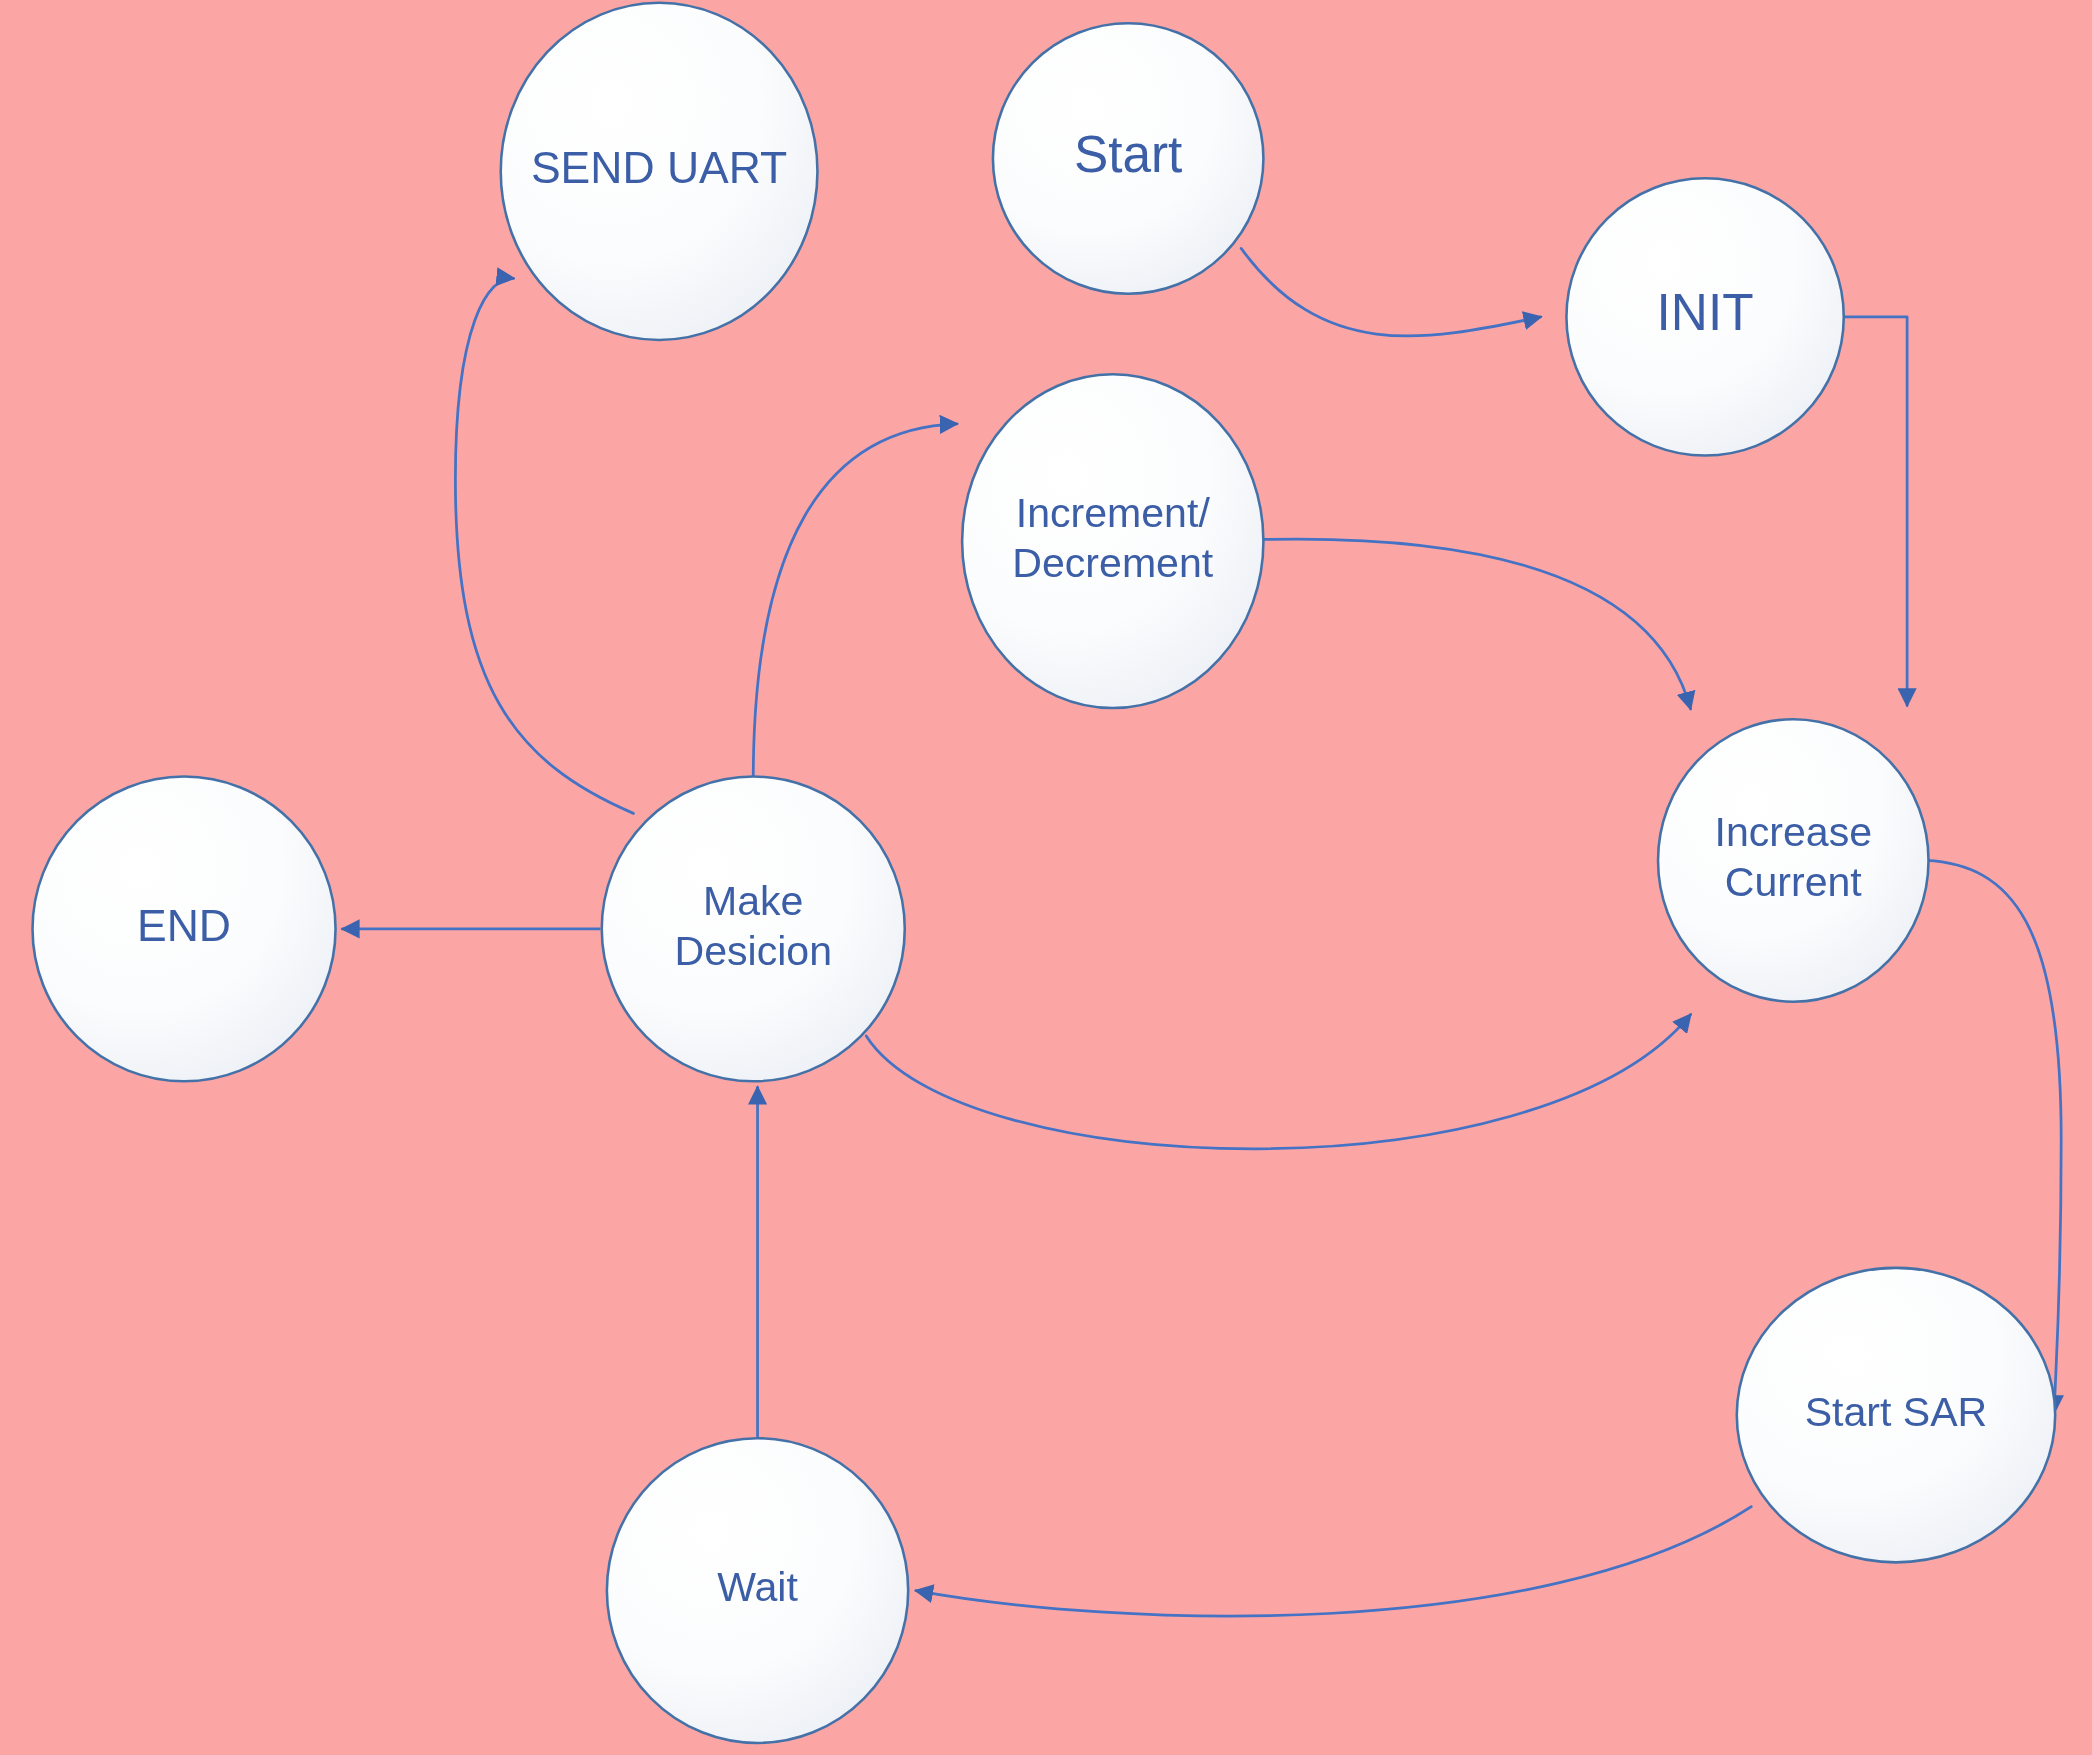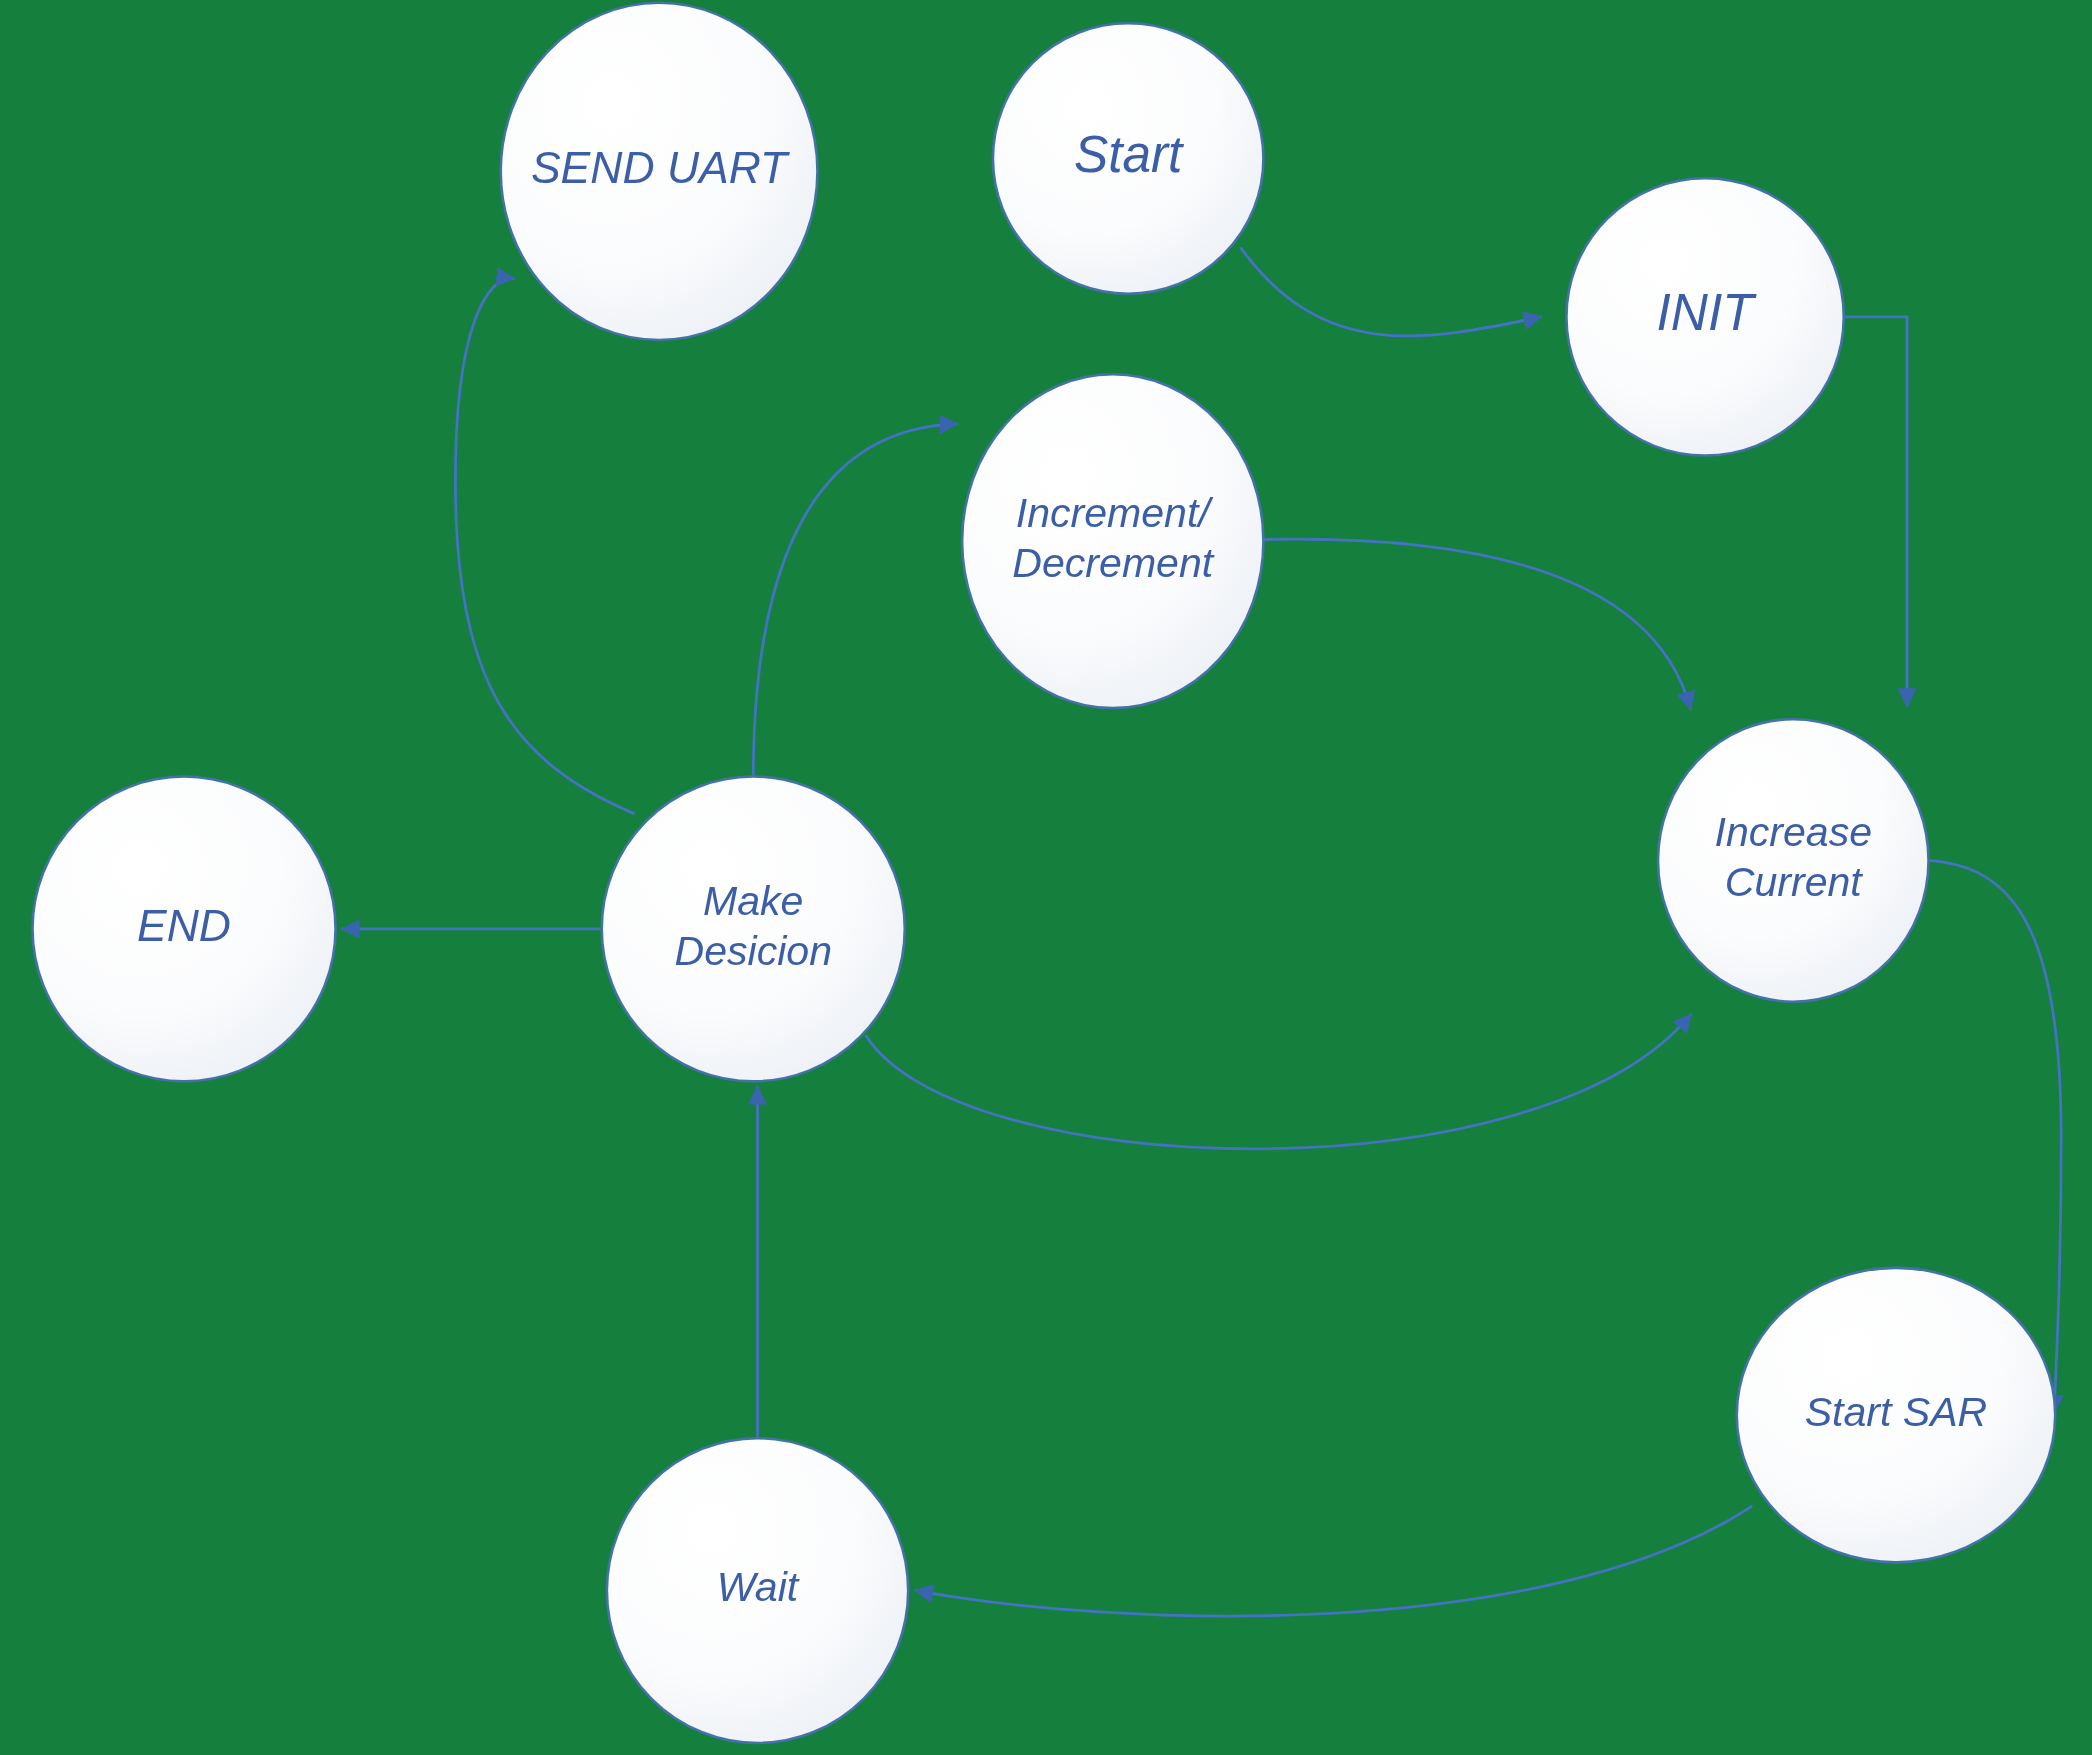--- a/index.html
+++ b/index.html
@@ -1,17 +1,17 @@
 <!DOCTYPE html>
 <html style="font-size:13.7px"><head>
 <meta charset="utf-8">
 <style>
   html,body{margin:0;padding:0;background:#ffffff;}
   body{width:2092px;height:1756px;overflow:hidden;font-family:"Liberation Sans",sans-serif;}
-  #diagram-root{position:relative;width:2092px;height:1756px;background:#15803d;font-style:italic;}
+  #diagram-root{position:relative;width:2092px;height:1756px;background:#fca5a5;}
   svg#fsm-canvas{position:absolute;left:0;top:0;width:2092px;height:1756px;display:block;}
   .node-label{
     font-family:"Liberation Sans",sans-serif;
     fill:#3b5ea6;
     text-anchor:middle;
     dominant-baseline:middle;
   }
   .node-shape{
     stroke:#4472a8;
     stroke-width:3;

